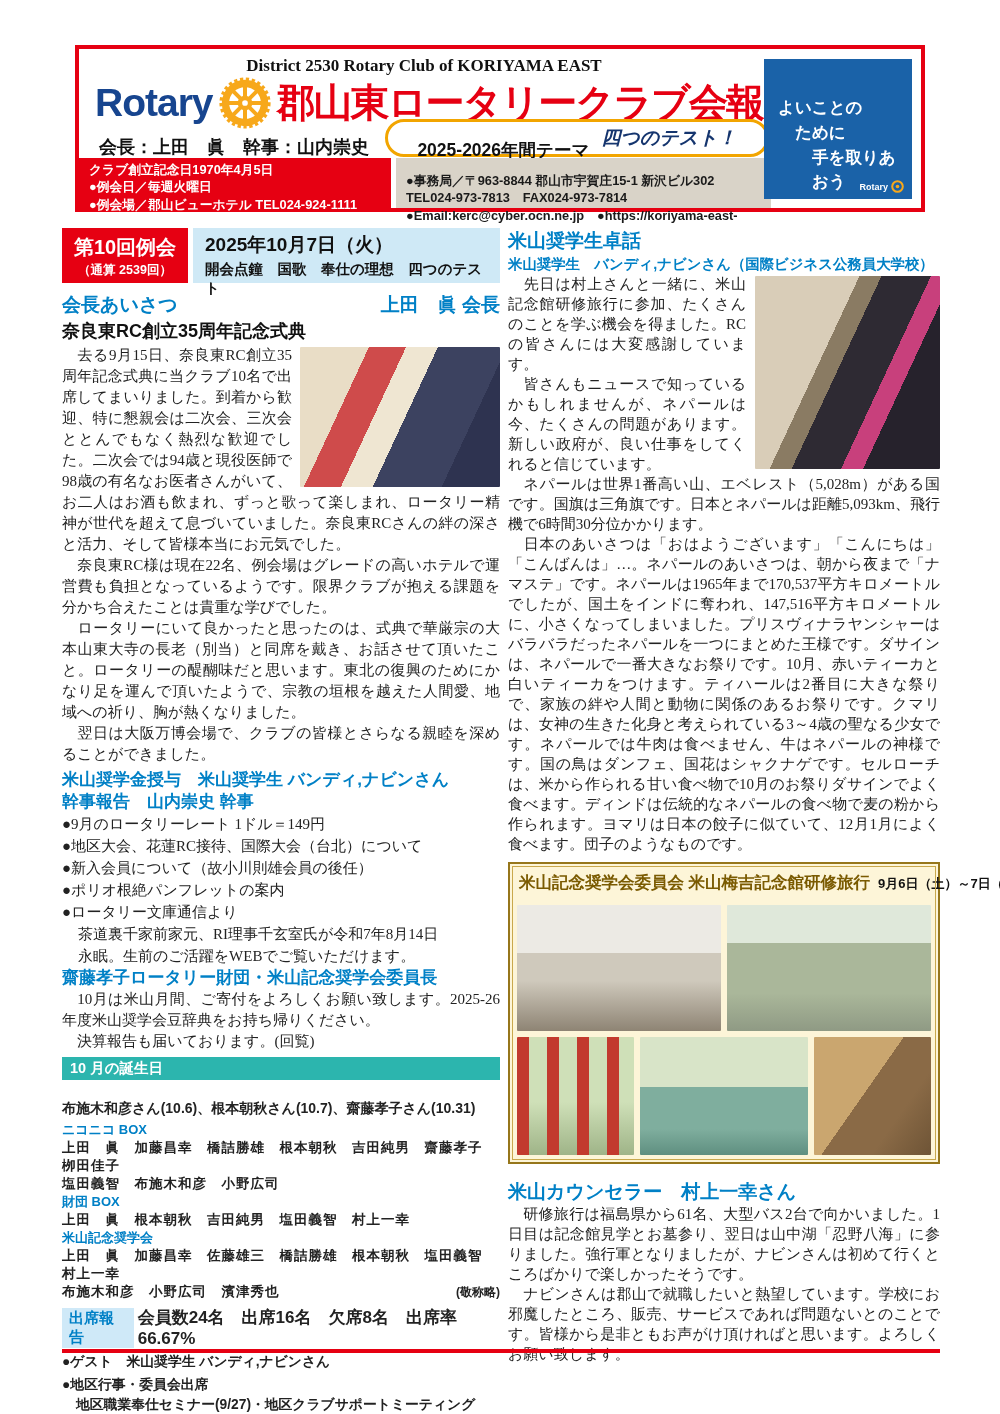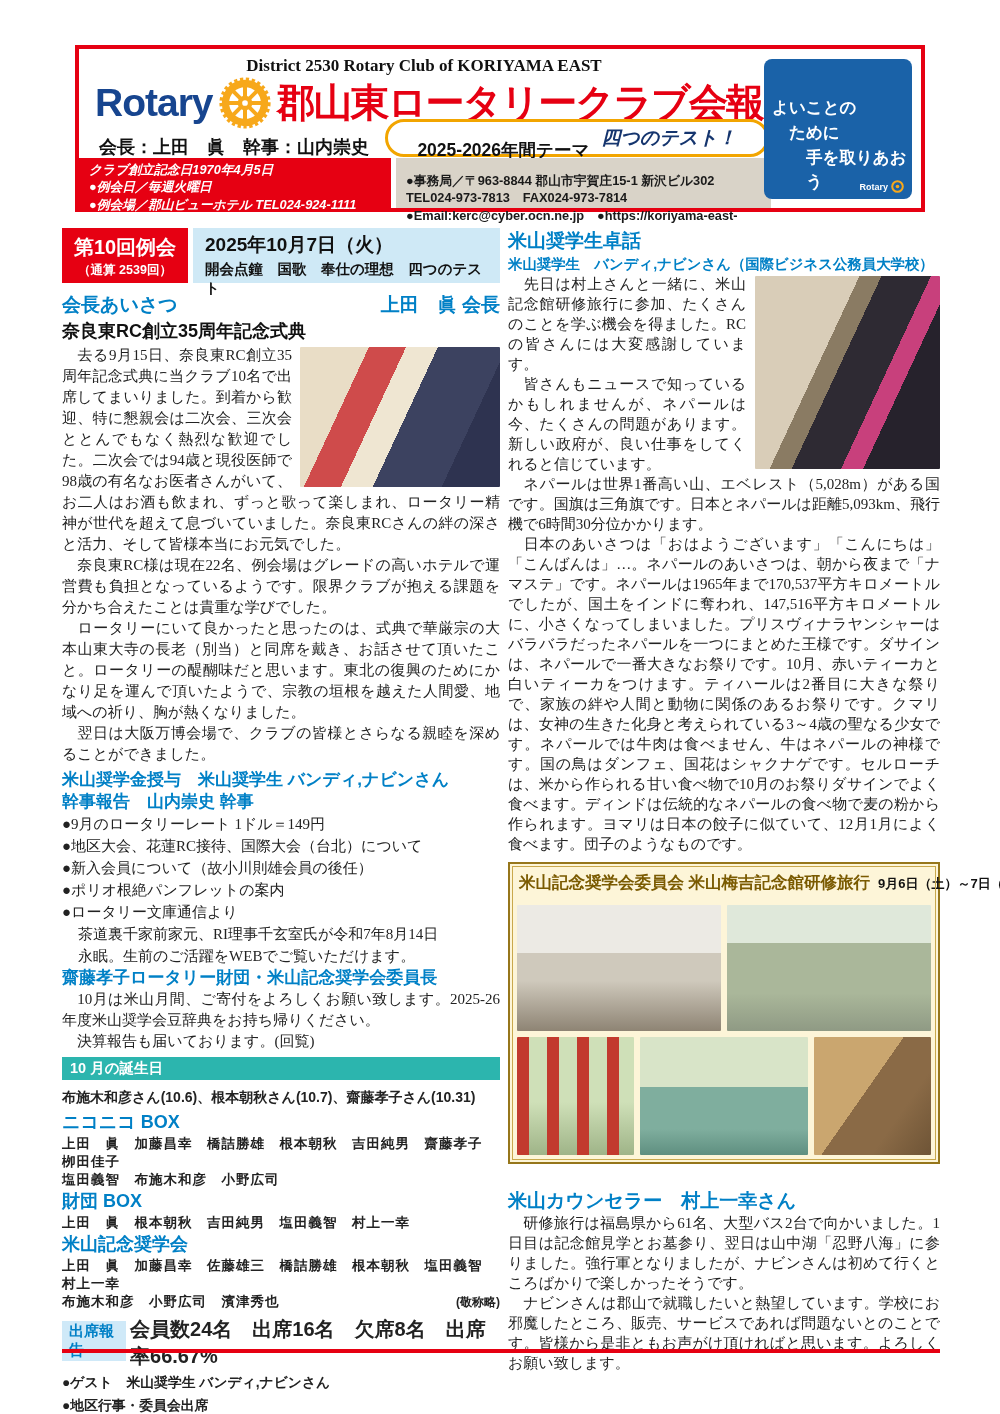--- a/index.html
+++ b/index.html
@@ -16,69 +16,69 @@
   .wheel{width:52px;height:52px;}
   .main-title{font-weight:900;font-size:39px;color:#e60012;letter-spacing:-2px;}
   .officers{position:absolute;left:20px;top:86px;font-weight:800;font-size:18px;color:#111;}
   .theme-oval{position:absolute;left:306px;top:70px;width:384px;height:38px;border:3px solid #f2a500;
               border-radius:24px;background:#fff;display:flex;align-items:center;justify-content:center;gap:12px;box-sizing:border-box;}
   .theme-label{font-weight:800;font-size:17.5px;color:#111;margin-top:23px;}
   .theme-slogan{font-family:"Liberation Serif","DejaVu Serif",serif;font-style:italic;font-weight:700;
                 font-size:19px;color:#15356e;}
   .hdr-bottom{position:absolute;left:0;right:0;bottom:0;height:50px;display:flex;}
   .club-box{width:312px;background:#e60012;color:#fff;padding:3px 10px;font-weight:700;
-            font-size:12.8px;line-height:1.35;box-sizing:border-box;font-style:italic;}
+            font-size:12.8px;line-height:1.35;box-sizing:border-box;}
   .office-box{flex:1;margin-left:5px;margin-right:150px;background:#d9d3c8;padding:14px 10px;
               font-weight:600;font-size:12.8px;line-height:1.35;color:#1a1a1a;box-sizing:border-box;}
   .banner{position:absolute;top:10px;right:9px;width:148px;height:140px;background:#1a62a8;color:#fff;
-          padding:36px 0 0 8px;box-sizing:border-box;border-radius:8px;}
+          padding:36px 0 0 14px;box-sizing:border-box;}
   .banner .bl{font-weight:800;font-size:16.5px;line-height:1.5;}
   .banner .b2{padding-left:17px}.banner .b3{padding-left:34px}
   .b-logo{position:absolute;right:8px;bottom:6px;display:flex;align-items:center;gap:3px;
           font-weight:700;font-size:9px;color:#fff;}
   
   .col-left{position:absolute;left:62px;top:228px;width:438px;}
   .col-right{position:absolute;left:508px;top:228px;width:432px;}
   .meeting-row{display:flex;gap:5px;height:55px;margin-bottom:9px;}
   .mtg-red{width:126px;background:#e60012;color:#fff;text-align:center;padding-top:6px;box-sizing:border-box;}
   .mtg-no{font-weight:800;font-size:20px;}
   .mtg-total{font-weight:700;font-size:12.5px;margin-top:1px;}
   .mtg-blue{flex:1;background:#cfe9f6;padding:4px 12px;box-sizing:border-box;}
   .mtg-date{font-weight:800;font-size:19px;color:#111;}
   .mtg-prog{font-weight:700;font-size:14.5px;color:#111;margin-top:2px;}
   .hb{color:#0080c6;font-weight:800;white-space:nowrap;}
   .hb19{font-size:19px;line-height:1.35;}
   .hb17{font-size:17px;line-height:1.3;}
-  .hb15{font-size:18px;line-height:1.4;}
+  .hb15{font-size:13px;line-height:1.4;}
   .hrow{display:flex;justify-content:space-between;align-items:baseline;}
   .subhead{font-weight:800;font-size:18px;color:#111;margin:1px 0 2px;}
   .serif{font-family:"Liberation Serif","DejaVu Serif",serif;color:#222;text-align:justify;margin:0;}
   .lserif{font-size:15px;line-height:21px;}
   .rserif{font-size:15px;line-height:20px;}
   .body-block::after{content:"";display:block;clear:both;}
   .photo{border-radius:1px;}
   .ph-president{float:right;width:200px;height:140px;margin:2px 0 4px 8px;
     background:linear-gradient(115deg,#e9ddc6 0 26%,#cf4b4b 26% 40%,#efe6d2 40% 52%,#3c4260 52% 78%,#2e3350 78% 100%);}
   .ph-nabin{float:right;width:185px;height:193px;margin:2px 0 5px 9px;
     background:linear-gradient(115deg,#d9cdb8 0 38%,#8a7b63 38% 46%,#2e2a33 46% 64%,#c8407c 64% 72%,#26222c 72% 100%);}
   .li{font-size:15px;line-height:22px;}
   .note{padding-left:16px;}
-  .teal-bar{background:#2cb5ae;color:#fff;font-weight:800;font-size:14.5px;padding:2px 8px;margin:5px 0 8px;}
+  .teal-bar{background:#2cb5ae;color:#fff;font-weight:800;font-size:14.5px;padding:2px 8px;margin:5px 0 19px;}
   .names{font-weight:700;font-size:13.5px;line-height:18px;color:#222;}
   .sp{letter-spacing:1px;}
   .names-row{display:flex;justify-content:space-between;align-items:baseline;}
   .keisho{font-weight:700;font-size:12px;color:#222;}
   .att-row{margin-top:5px;display:flex;align-items:baseline;gap:4px;}
   .att-label{color:#0080c6;background:#cfe9f8;font-weight:800;font-size:15px;padding:1px 7px;}
-  .att-stats{font-weight:800;font-size:20px;color:#222;}
+  .att-stats{font-weight:800;font-size:17px;color:#222;}
   .guest{font-weight:700;font-size:13.8px;line-height:20px;color:#222;margin-top:3px;}
   .ind{padding-left:14px;margin-top:0;}
   .board-box{background:#d9d0bf;padding:7px 10px;margin-top:6px;}
   .trip-box{border:2px solid #96761b;outline:1px solid #c9a84c;outline-offset:-5px;background:#fdf5d8;
-            padding:7px;margin:8px 0 24px;box-sizing:border-box;}
+            padding:7px;margin:8px 0 15px;box-sizing:border-box;}
   .trip-head{display:flex;align-items:baseline;gap:8px;padding:1px 2px 5px;white-space:nowrap;}
   .trip-title{color:#7a5a00;font-weight:800;font-size:16.5px;}
   .trip-date{color:#111;font-weight:700;font-size:13px;}
   .trip-row{display:flex;gap:6px;margin-top:6px;}
   .trip-row:first-of-type{margin-top:0;}
   .t1{flex:1;height:126px;background:linear-gradient(#eceae4 0 38%,#cfc9bc 38% 60%,#8e8474 100%);}
   .t2{flex:1;height:126px;background:linear-gradient(#dfe8da 0 30%,#aab79a 30% 70%,#8f9a84 100%);}
   .t3{flex:1;height:118px;background:
       repeating-linear-gradient(90deg,#c23a2e 0 12px,rgba(0,0,0,0) 12px 30px),
       linear-gradient(#cfe0b8 0 55%,#9fb488 100%);}

